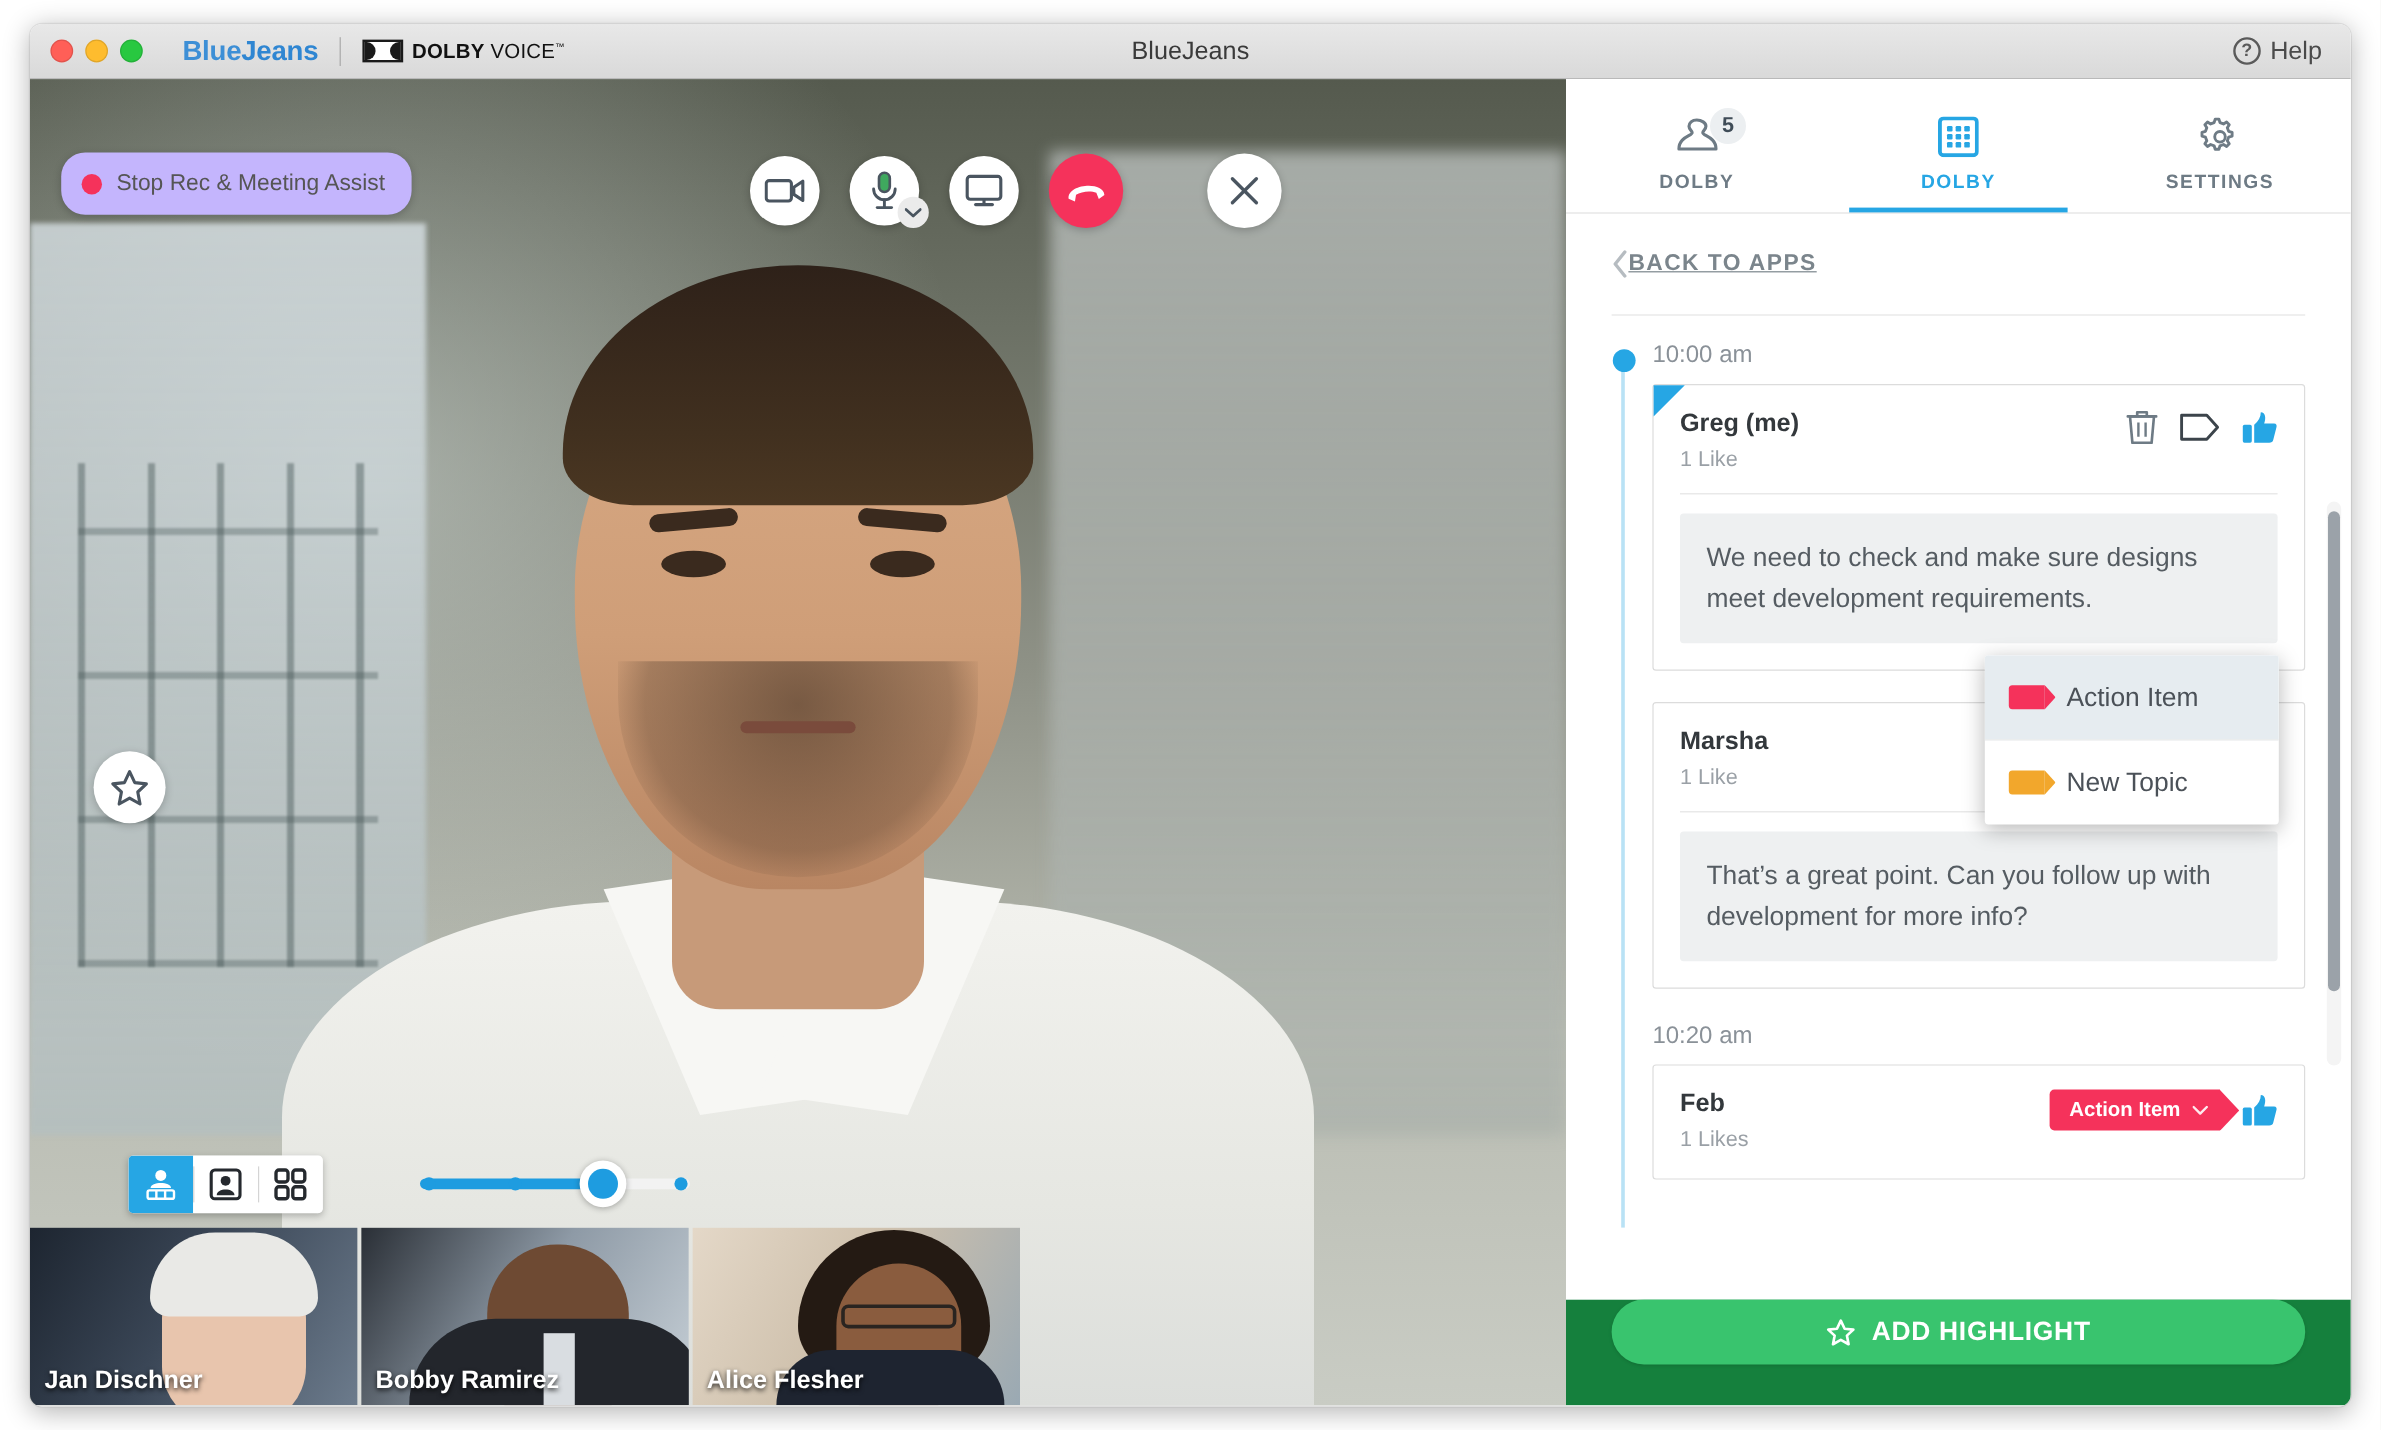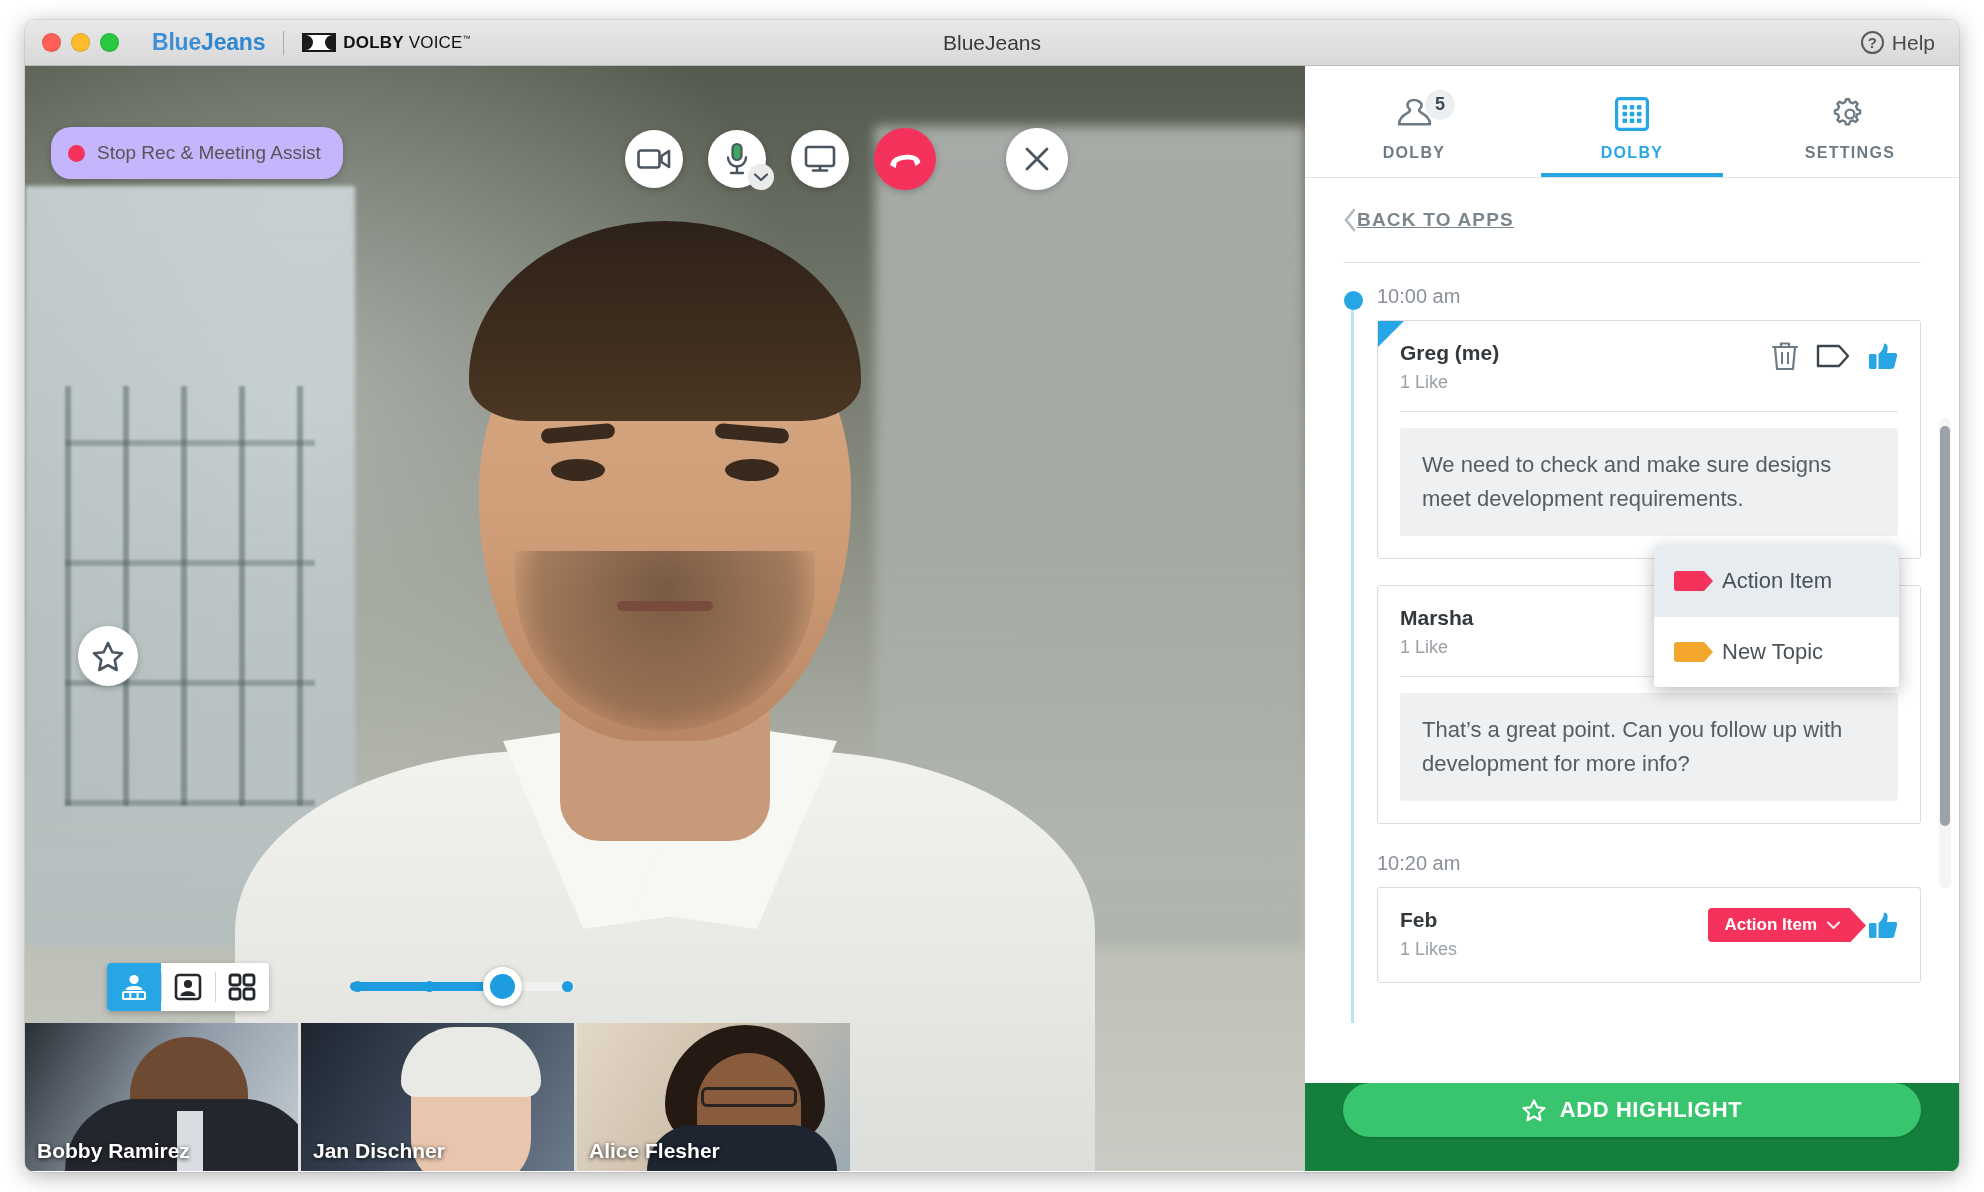--- a/index.html
+++ b/index.html
@@ -562,32 +562,32 @@
         <div id="slider-track-rest"></div>
         <span class="slider-tick t1"></span>
         <span class="slider-tick t2"></span>
         <span class="slider-tick t4"></span>
         <div id="slider-thumb">
             <i></i>
           </div>
       </div>
 
       <div id="filmstrip">
+        <div class="film-tile" id="tile-1">
+          <div class="ft-bg"></div>
+            <div class="face"></div>
+            <div class="hair"></div>
+          <span class="film-name nosel">Jan Dischner</span>
+        </div>
         <div class="film-tile" id="tile-2">
           <div class="ft-bg"></div>
             <div class="face"></div>
             <div class="suit"></div>
             <div class="tie"></div>
           <span class="film-name nosel">Bobby Ramirez</span>
-        </div>
-        <div class="film-tile" id="tile-1">
-          <div class="ft-bg"></div>
-            <div class="face"></div>
-            <div class="hair"></div>
-          <span class="film-name nosel">Jan Dischner</span>
         </div>
         <div class="film-tile" id="tile-3">
           <div class="ft-bg"></div>
             <div class="hair"></div>
             <div class="face"></div>
             <div class="glasses"></div>
             <div class="top"></div>
           <span class="film-name nosel">Alice Flesher</span>
         </div>
       </div>

